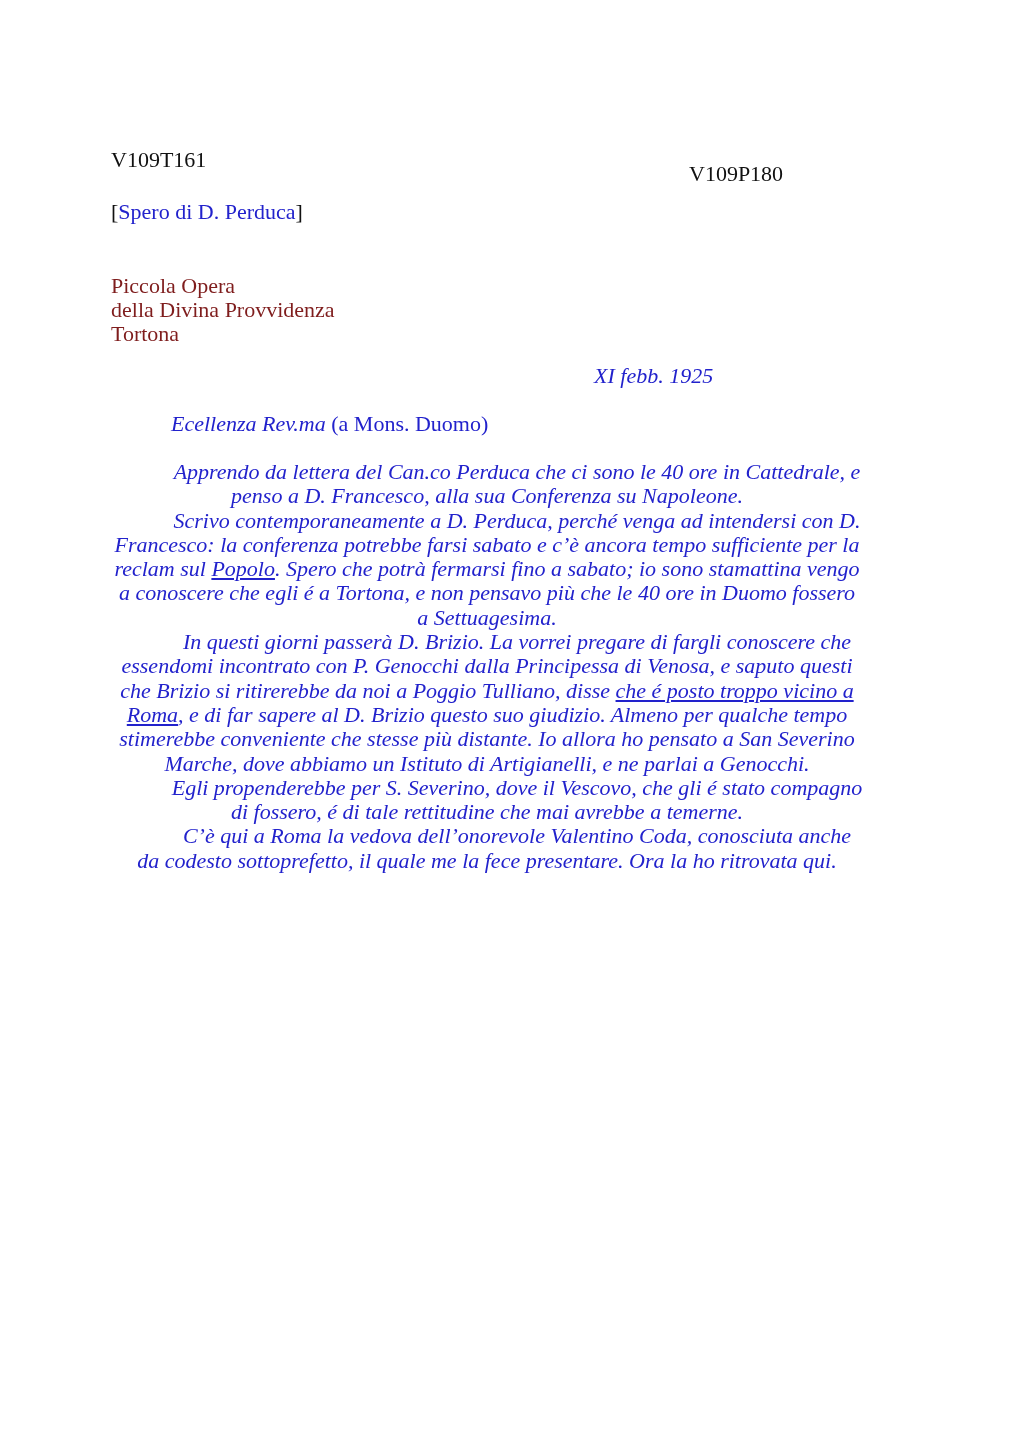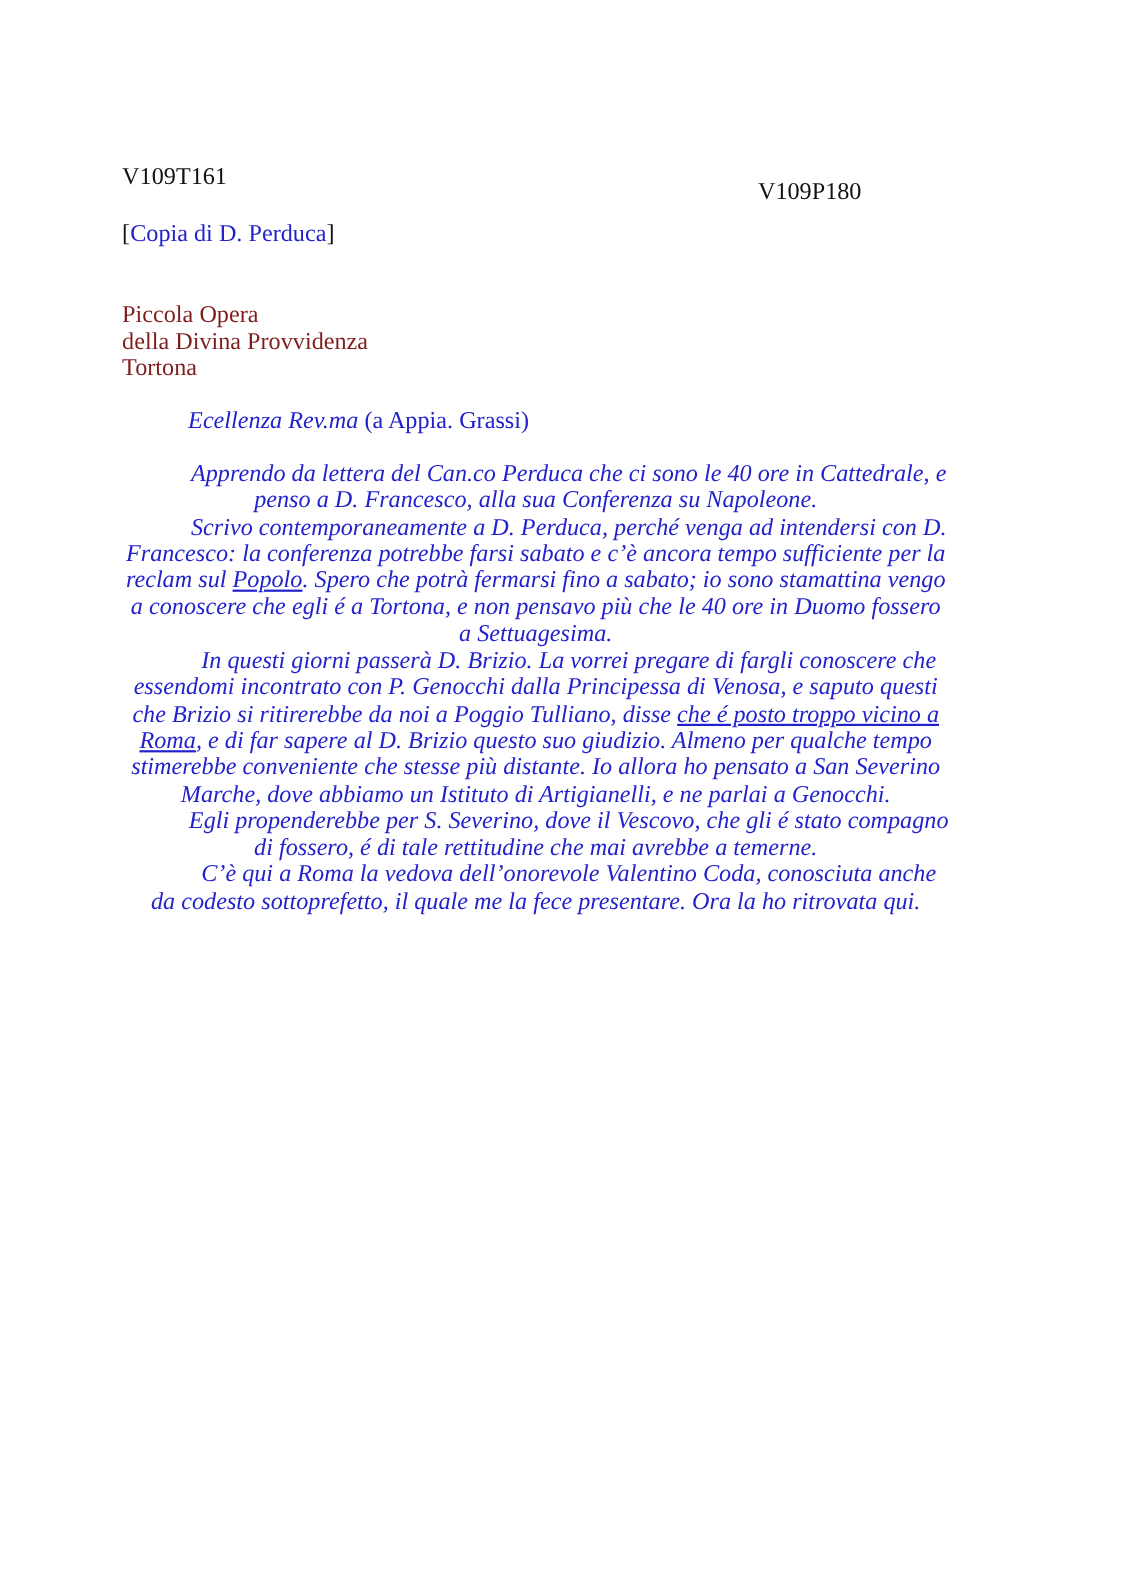--- a/index.html
+++ b/index.html
@@ -107,33 +107,34 @@
 
 <div class="page">
   <div class="content">
 
     <div class="header-row">
       <span class="ink-black">V109T161</span>
       <span class="header-right ink-black">V109P180</span>
     </div>
 
     <div class="grafia-line">
-      <span class="ink-black">[</span><span class="ink-blue">Copia di D. Perduca</span><span class="ink-black">]</span>
+      <span class="ink-black">[</span><span class="ink-blue">Spero di D. Perduca</span><span class="ink-black">]</span>
     </div>
 
     <div class="letterhead">
       <div>Piccola Opera</div>
       <div>della Divina Provvidenza</div>
       <div>Tortona</div>
     </div>
 
 
+    <div class="date-line">XI febb. 1925</div>
 
     <div class="salutation">
-      <span class="ital">Ecellenza Rev.ma</span><span class="roman"> (a Appia. Grassi)</span>
+      <span class="ital">Ecellenza Rev.ma</span><span class="roman"> (a Mons. Duomo)</span>
     </div>
 
     <div class="letter-body">
         <p class="para"><span>Apprendo da lettera del Can.co Perduca che ci sono le 40 ore in Cattedrale, e penso a D. Francesco, alla sua Conferenza su Napoleone.</span></p>
         <p class="para"><span>Scrivo contemporaneamente a D. Perduca, perché venga ad intendersi con D. Francesco: la conferenza potrebbe farsi sabato e c’è ancora tempo sufficiente per la reclam sul </span><span class="u">Popolo</span><span>. Spero che potrà fermarsi fino a sabato; io sono stamattina vengo a conoscere che egli é a Tortona, e non pensavo più che le 40 ore in Duomo fossero a Settuagesima.</span></p>
         <p class="para"><span>In questi giorni passerà D. Brizio. La vorrei pregare di fargli conoscere che essendomi incontrato con P. Genocchi dalla Principessa di Venosa, e saputo questi che Brizio si ritirerebbe da noi a Poggio Tulliano, disse </span><span class="u">che é posto troppo vicino a Roma</span><span>, e di far sapere al D. Brizio questo suo giudizio. Almeno per qualche tempo stimerebbe conveniente che stesse più distante. Io allora ho pensato a San Severino Marche, dove abbiamo un Istituto di Artigianelli, e ne parlai a Genocchi.</span></p>
         <p class="para"><span>Egli propenderebbe per S. Severino, dove il Vescovo, che gli é stato compagno di fossero, é di tale rettitudine che mai avrebbe a temerne.</span></p>
         <p class="para"><span>C’è qui a Roma la vedova dell’onorevole Valentino Coda, conosciuta anche da codesto sottoprefetto, il quale me la fece presentare. Ora la ho ritrovata qui.</span></p>
       </div>
 

